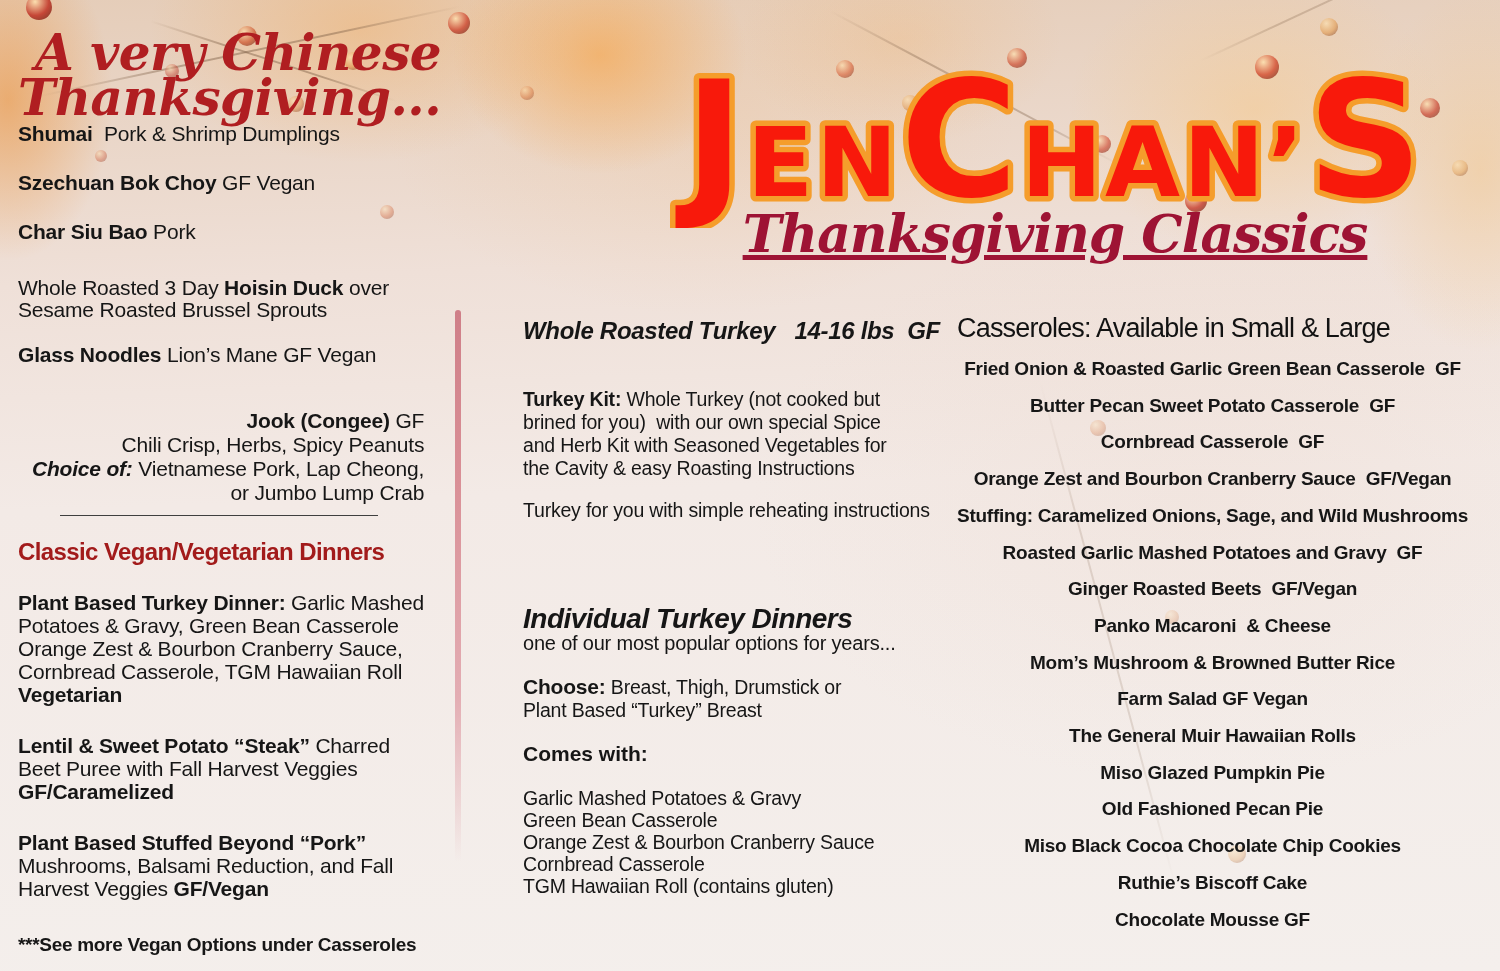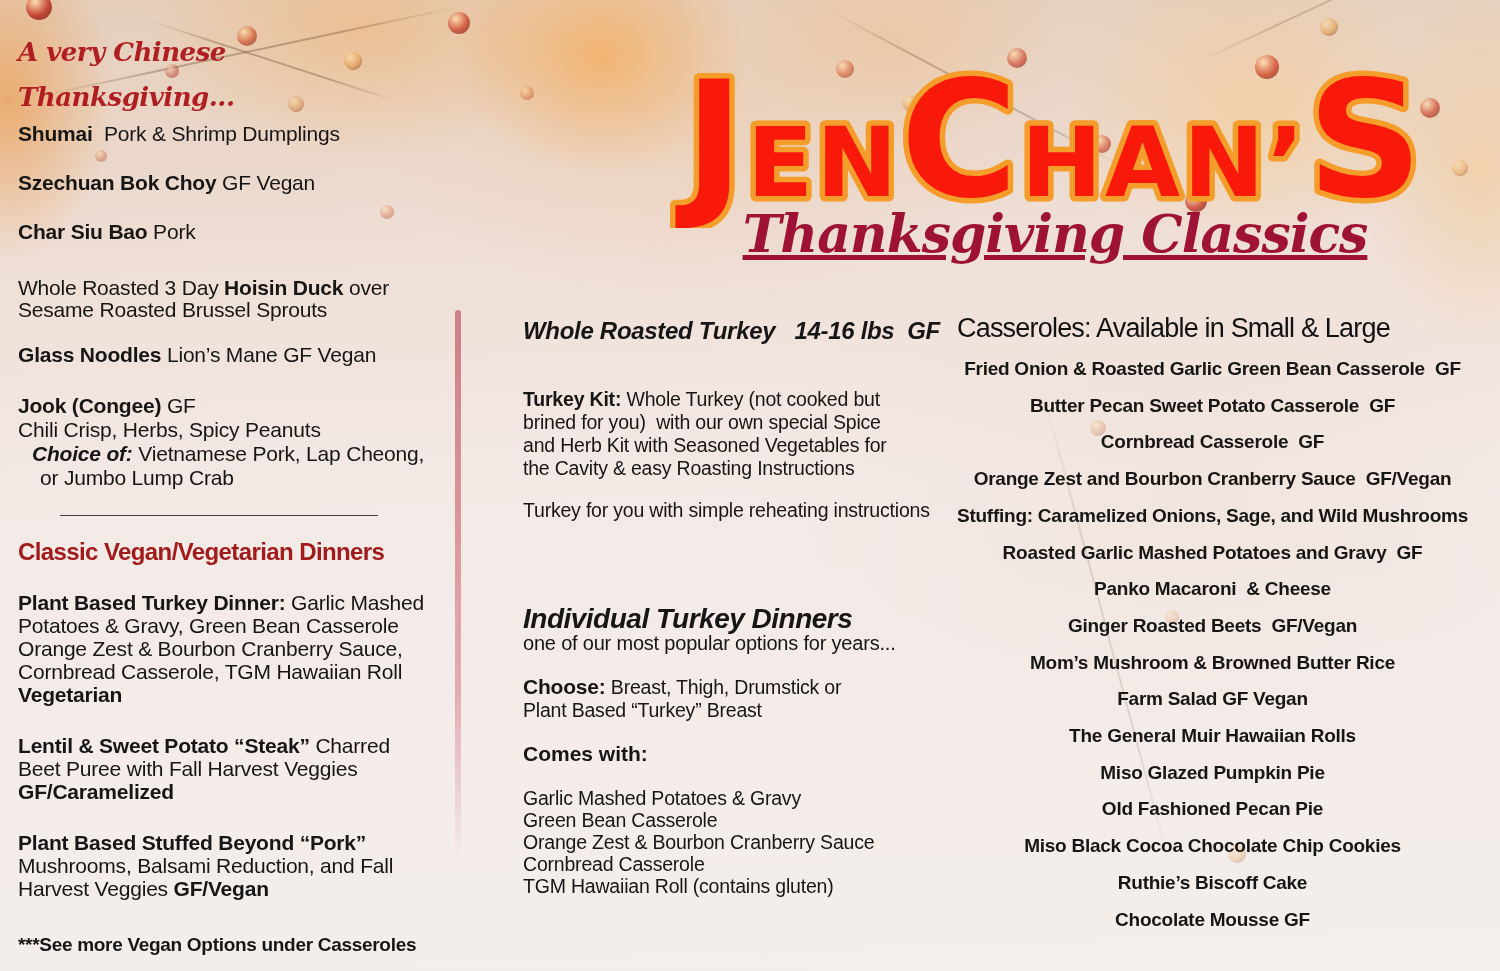--- a/index.html
+++ b/index.html
@@ -25,21 +25,21 @@
 
   .abs { position:absolute; }
   .col { position:absolute; }
   .blk { position:absolute; left:0; }
   .ln  { white-space:nowrap; }
   .b   { font-weight:700; }
   .bi  { font-weight:700; font-style:italic; }
 
   
   .script-title { font-family:"DejaVu Serif", serif; font-style:italic; font-weight:700;
-    font-size:26px; line-height:45px; letter-spacing:-0.5px; color:#B01E21; }
+    font-size:50px; line-height:45px; letter-spacing:-0.5px; color:#B01E21;text-align:right; }
   .dish { font-size:21px; line-height:22px; letter-spacing:-0.2px; }
   .dish.lh24 { line-height:24px; }
   .ind1 { padding-left:14px; }
   .ind2 { padding-left:22px; }
   .hr-line { position:absolute; height:0; border-top:1.5px solid #3f3f3f; }
   .sec-heading { font-size:24px; line-height:26px; font-weight:700; letter-spacing:-0.6px; color:#A21B1B; }
   .para { font-size:21px; line-height:23px; letter-spacing:-0.2px; }
   .footnote { font-size:19px; line-height:22px; font-weight:700; letter-spacing:-0.3px; }
 
   
@@ -118,21 +118,21 @@
     <div class="blk dish" style="top:191px;">
       <div class="ln"><span class="b">Char Siu Bao</span><span> Pork</span></div>
     </div>
     <div class="blk dish" style="top:247px;">
       <div class="ln"><span>Whole Roasted 3 Day </span><span class="b">Hoisin Duck</span><span> over</span></div>
       <div class="ln">Sesame Roasted Brussel Sprouts</div>
     </div>
     <div class="blk dish" style="top:314px;">
       <div class="ln"><span class="b">Glass Noodles</span><span> Lion’s Mane GF Vegan</span></div>
     </div>
-    <div class="blk dish lh24" style="top:364px;">
+    <div class="blk dish lh24" style="top:379px;text-align:right;">
       <div class="ln"><span class="b">Jook (Congee)</span><span> GF</span></div>
       <div class="ln">Chili Crisp, Herbs, Spicy Peanuts</div>
       <div class="ln ind1"><span class="bi">Choice of:</span><span> Vietnamese Pork, Lap Cheong,</span></div>
       <div class="ln ind2">or Jumbo Lump Crab</div>
     </div>
 
     <div class="hr-line" style="left:42px;top:485px;width:318px;"></div>
 
     <h3 class="blk sec-heading ln" style="top:509px;">Classic Vegan/Vegetarian Dinners</h3>
 
@@ -194,22 +194,22 @@
 
   <section class="col" style="left:957px;top:312px;width:540px;height:659px;text-align:center;">
     <div class="blk r-heading ln" style="top:1px;">Casseroles: Available in Small &amp; Large</div>
     <div class="blk r-items" style="top:39px;">
         <div class="ln">Fried Onion &amp; Roasted Garlic Green Bean Casserole&nbsp; GF</div>
         <div class="ln">Butter Pecan Sweet Potato Casserole&nbsp; GF</div>
         <div class="ln">Cornbread Casserole&nbsp; GF</div>
         <div class="ln">Orange Zest and Bourbon Cranberry Sauce&nbsp; GF/Vegan</div>
         <div class="ln">Stuffing: Caramelized Onions, Sage, and Wild Mushrooms</div>
         <div class="ln">Roasted Garlic Mashed Potatoes and Gravy&nbsp; GF</div>
+        <div class="ln">Ginger Roasted Beets&nbsp; GF/Vegan</div>
         <div class="ln">Panko Macaroni&nbsp; &amp; Cheese</div>
-        <div class="ln">Ginger Roasted Beets&nbsp; GF/Vegan</div>
         <div class="ln">Mom’s Mushroom &amp; Browned Butter Rice</div>
         <div class="ln">Farm Salad GF Vegan</div>
         <div class="ln">The General Muir Hawaiian Rolls</div>
         <div class="ln">Miso Glazed Pumpkin Pie</div>
         <div class="ln">Old Fashioned Pecan Pie</div>
         <div class="ln">Miso Black Cocoa Chocolate Chip Cookies</div>
         <div class="ln">Ruthie’s Biscoff Cake</div>
         <div class="ln">Chocolate Mousse GF</div>
       </div>
   </section>

